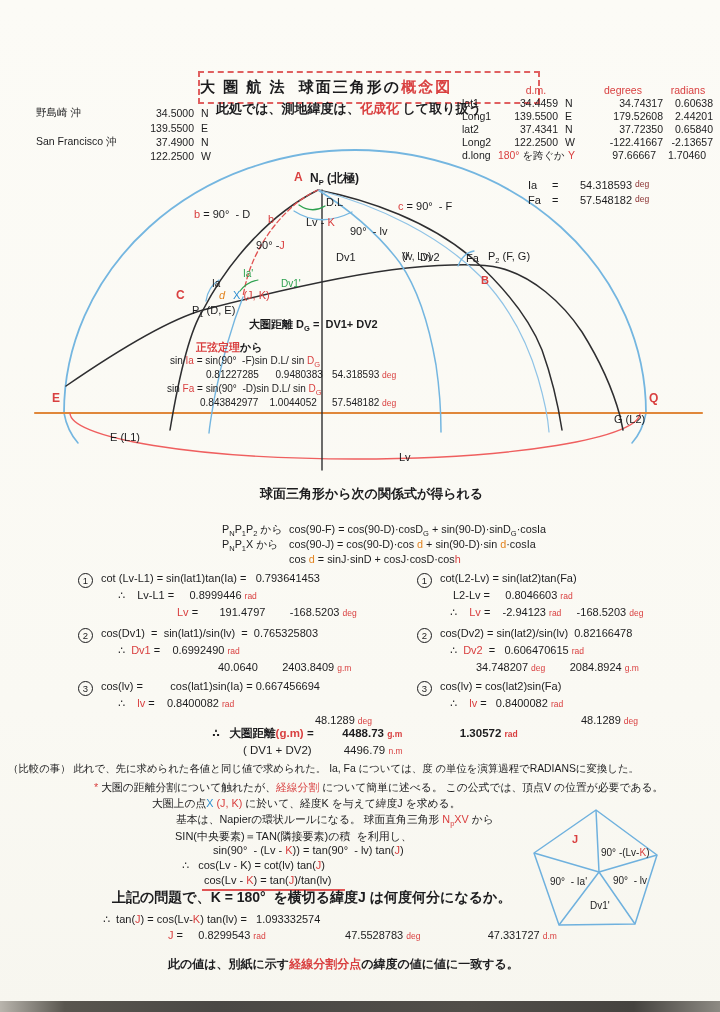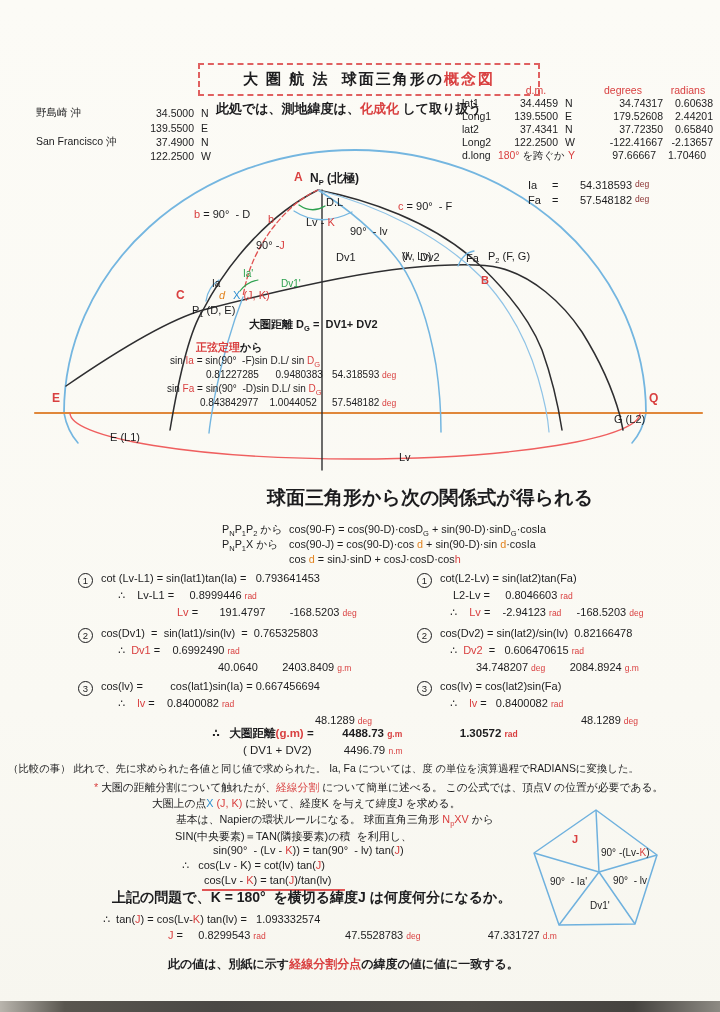--- a/index.html
+++ b/index.html
@@ -8,22 +8,22 @@
         background:linear-gradient(180deg,#fcfbf6 0%,#faf9f3 70%,#f7f6ef 100%);color:#1c1c1e;}
   svg.overlay{position:absolute;left:0;top:0;width:720px;height:1012px;pointer-events:none;}
   
   .c-r{color:#d94040;}
   .c-o{color:#e2831f;}
   .c-g{color:#2ca04e;}
   .c-b{color:#2e8fd0;}
   .unit{font-size:8.5px;color:#d94040;}
   sub{font-size:7.5px;line-height:0;}
   
-  .title-box{position:absolute;left:198px;top:63px;width:338px;height:29px;
-             border:2px dashed #e06060;display:flex;align-items:center;justify-content:center;}
+  .title-box{position:absolute;left:198px;top:71px;width:338px;height:29px;
+             border:2px dashed #e06060;display:flex;align-items:center;justify-content:flex-start;}
   .title-text{font-size:15px;font-weight:bold;letter-spacing:2px;white-space:pre;}
   .subtitle{position:absolute;left:216px;top:100px;font-size:13px;font-weight:bold;white-space:pre;}
   
   .origin{position:absolute;left:36px;top:106px;font-size:10.5px;}
   .origin .row{display:flex;height:14.4px;align-items:center;}
   .origin .place{width:108px;}
   .origin .val{width:50px;text-align:right;}
   .origin .dir{width:16px;padding-left:7px;}
   
   .ctable{position:absolute;left:443px;top:83px;font-size:10.5px;margin-left:19px;}
@@ -45,21 +45,21 @@
   .iafa{position:absolute;left:528px;top:179px;font-size:11px;}
   .iafa .row{display:flex;height:14.5px;}
   .iafa .lab{width:24px;}
   .iafa .eq{width:18px;}
   .iafa .val{width:62px;text-align:right;margin-right:3px;}
   
   .lbl{position:absolute;font-size:11px;white-space:pre;}
   .lbl.bold{font-weight:bold;}
   .lbl.small{font-size:10px;}
   
-  .rel-heading{position:absolute;left:267px;top:485px;font-size:19px;font-weight:bold;}
+  .rel-heading{position:absolute;left:260px;top:485px;font-size:13px;font-weight:bold;}
   .rel-row{position:absolute;left:210px;font-size:10.8px;white-space:pre;}
   .rel-row .lhs{display:inline-block;width:67px;}
   
   .eq-block{position:absolute;width:355px;font-size:11px;}
   .eq-line{white-space:pre;line-height:15.5px;min-height:15.5px;}
   .cnum{display:inline-block;width:13px;height:13px;border:1px solid #1c1c1e;border-radius:50%;
         text-align:center;line-height:13px;font-size:9.5px;margin-right:8px;vertical-align:-2px;}
   
   .note{position:absolute;font-size:10.4px;white-space:pre;}
   .nap{position:absolute;font-size:11px;white-space:pre;}

